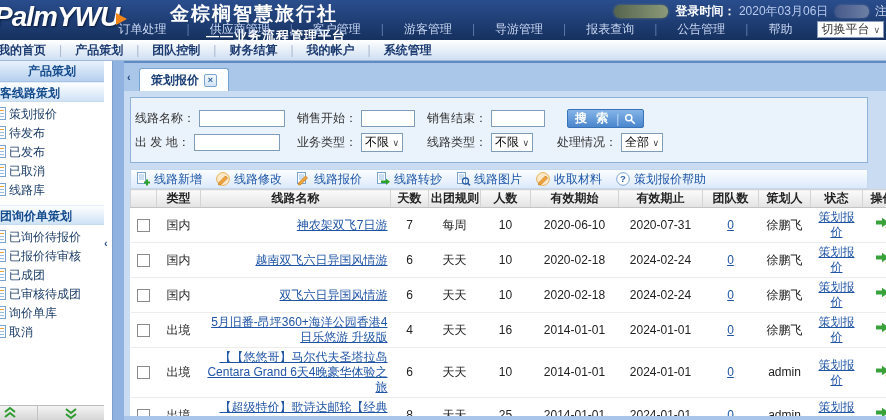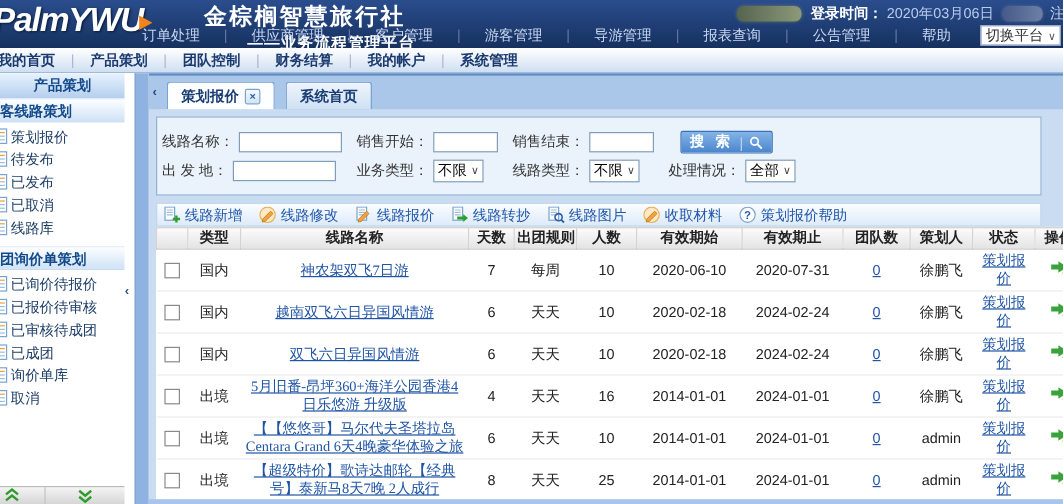--- a/index.html
+++ b/index.html
@@ -80,21 +80,21 @@
   .fp-select .car { font-size:9px; color:#444; }
   .search-btn { margin-left:10px; height:19px; padding:0 7px; background:linear-gradient(#85b4e8,#4a86cd); border:1px solid #3a72b8; border-radius:2px; color:#fff; font-weight:bold; display:flex; align-items:center; gap:5px; cursor:pointer; letter-spacing:3px; }
   .search-btn .divider { color:#bcd6f2; font-weight:normal; letter-spacing:0; }
 
   .toolbar { margin-top:6px; height:20px; display:flex; align-items:center; background:linear-gradient(#fbfdff,#ddeafa); border:1px solid #c3d7ee; padding:0 5px; }
   .tb-btn { display:flex; align-items:center; gap:3px; color:#1e56a8; margin-right:14px; cursor:pointer; white-space:nowrap; }
 
   .grid { width:100%; border-collapse:collapse; table-layout:fixed; background:#fff; }
   .grid th { background:linear-gradient(#fbfbfb,#e3e3e3); border:1px solid #d4d4d4; border-bottom:1px solid #c4c4c4; font-size:12px; font-weight:bold; color:#222; height:18px; padding:0 2px; overflow:hidden; white-space:nowrap; }
   .grid td { font-size:12px; color:#222; border-bottom:1px solid #ececec; padding:2px 3px; text-align:center; vertical-align:middle; line-height:15px; overflow:hidden; }
-  .grid td.name-cell { text-align:center;font-family:Liberation Serif, serif; }
+  .grid td.name-cell { text-align:right; }
   .lnk { color:#2055a5; text-decoration:underline; cursor:pointer; }
   .chk { display:inline-block; width:13px; height:13px; border:1px solid #8a8a8a; background:#fff; vertical-align:middle; cursor:pointer; }
   .op-btn { display:inline-block; cursor:pointer; }
 
   .bottom-strip { position:absolute; left:0; right:0; bottom:0; height:4px; background:#a9c6ea; }
 </style>
 </head>
 <body>
 
 <div class="app">
@@ -128,22 +128,22 @@
             <li class="side-item"><span class="doc-ico"></span><span>策划报价</span></li>
             <li class="side-item"><span class="doc-ico"></span><span>待发布</span></li>
             <li class="side-item"><span class="doc-ico"></span><span>已发布</span></li>
             <li class="side-item"><span class="doc-ico"></span><span>已取消</span></li>
             <li class="side-item"><span class="doc-ico"></span><span>线路库</span></li>
           </ul>
           <div class="side-sec-header"><span class="lbl">跟团询价单策划</span></div>
           <ul class="side-items">
             <li class="side-item"><span class="doc-ico"></span><span>已询价待报价</span></li>
             <li class="side-item"><span class="doc-ico"></span><span>已报价待审核</span></li>
+            <li class="side-item"><span class="doc-ico"></span><span>已成团</span></li>
             <li class="side-item"><span class="doc-ico"></span><span>已审核待成团</span></li>
-            <li class="side-item"><span class="doc-ico"></span><span>已成团</span></li>
             <li class="side-item"><span class="doc-ico"></span><span>询价单库</span></li>
             <li class="side-item"><span class="doc-ico"></span><span>取消</span></li>
           </ul>
         </div>
       <div class="sidebar-bottom">
         <span class="sb-left" id="sbUp">
             <svg width="15" height="14" viewBox="0 0 15 14">
               <path d="M2 6 L7 2 L12 6 M2 11 L7 7 L12 11" fill="none" stroke="#2f9b2f" stroke-width="2"></path>
             </svg>
           </span>
@@ -160,23 +160,20 @@
     </div>
     <div class="splitter"></div>
 
     <main class="main">
       <div class="tabstrip">
         <span class="tab-scroll-arrow">‹</span>
         <div id="tabs" style="display:flex;align-items:flex-end;">
             <div class="tab active first">
               <span>策划报价</span>
               <span class="tab-close"></span>
-            </div>
-            <div class="tab inactive">
-              <span>系统首页</span>
             </div>
           </div>
       </div>
       <div class="content">
         <div class="form-panel" id="formPanel">
             <div class="fp-row">
               <span class="fp-cell c0">
                 <span class="fp-label">线路名称：</span>
                 <input class="fp-input" type="text" style="">
               </span>

